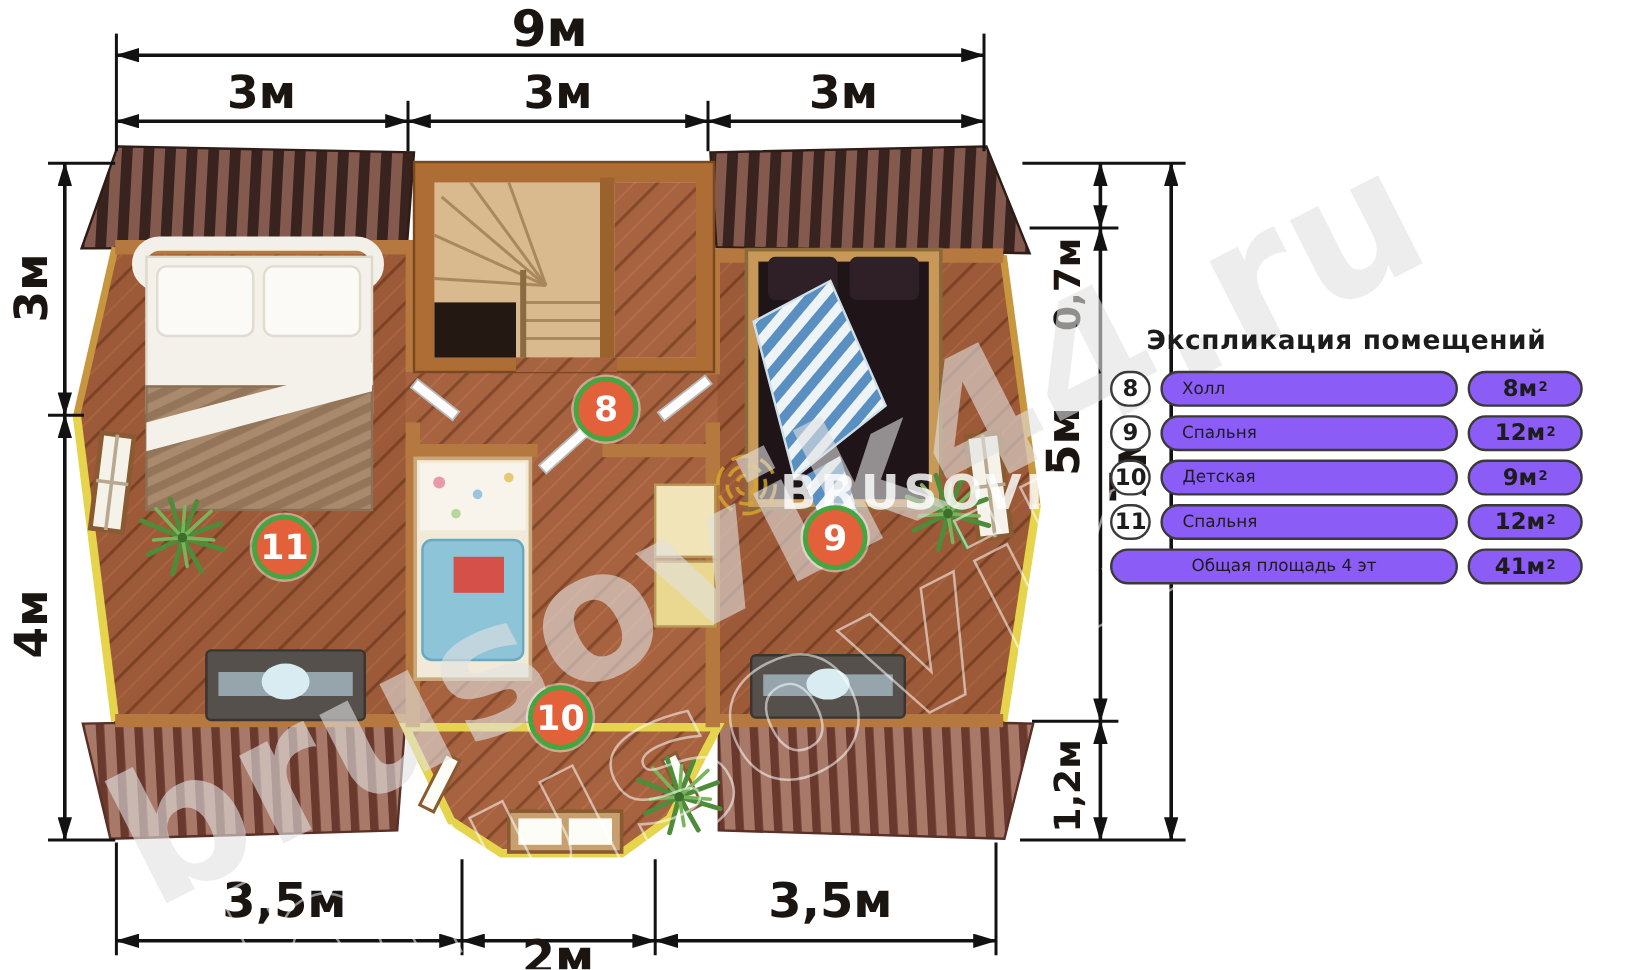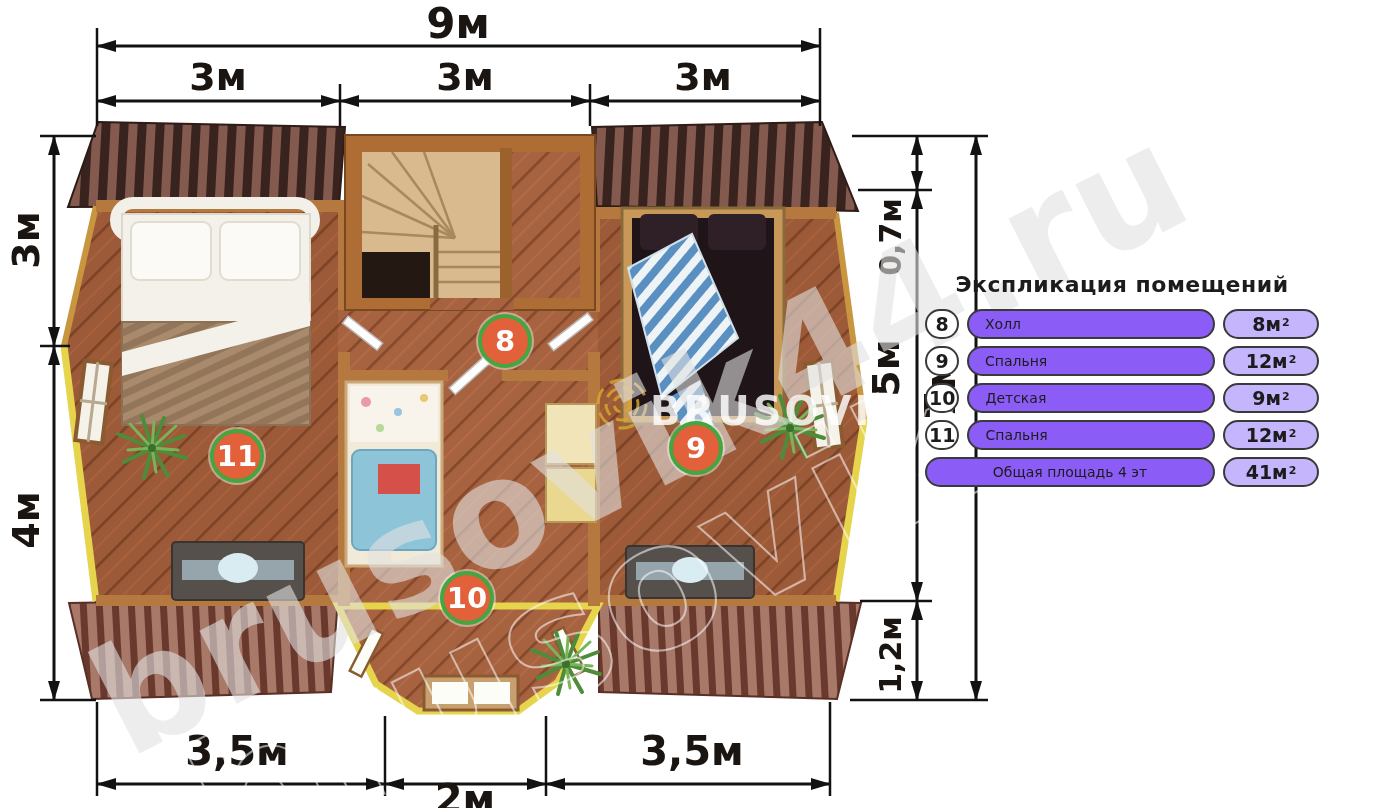--- a/index.html
+++ b/index.html
@@ -26,21 +26,21 @@
   .lnum{
     min-width:26px;height:26px;padding:0 2px;border:2px solid #3a3a3a;border-radius:16px;
     display:flex;align-items:center;justify-content:center;font-size:19px;font-weight:bold;background:#fff;
   }
   .lname{
     flex:1;height:26px;border:2px solid #3a3a3a;border-radius:16px;background:#8b5cf6;
     display:flex;align-items:center;padding-left:16px;font-size:14px;font-weight:normal;
   }
   .lname.center{justify-content:center;padding-left:0;}
   .larea{
-    width:92px;height:26px;border:2px solid #3a3a3a;border-radius:16px;background:#c4b5fd;
+    width:92px;height:26px;border:2px solid #3a3a3a;border-radius:16px;background:#8b5cf6;
     display:flex;align-items:center;justify-content:center;font-size:19px;font-weight:bold;
   }
   .larea sup{font-size:11px;margin-left:1px;transform:translateY(-2px);}
   
   .wm{
     position:absolute;left:640px;top:440px;transform:translate(-50%,-50%) rotate(-27deg);
     font-size:150px;font-weight:bold;color:rgba(225,225,225,0.60);letter-spacing:2px;z-index:5;white-space:nowrap;
   }
   .wm-outline{
     position:absolute;left:700px;top:565px;transform:translate(-50%,-50%) rotate(-27deg);

